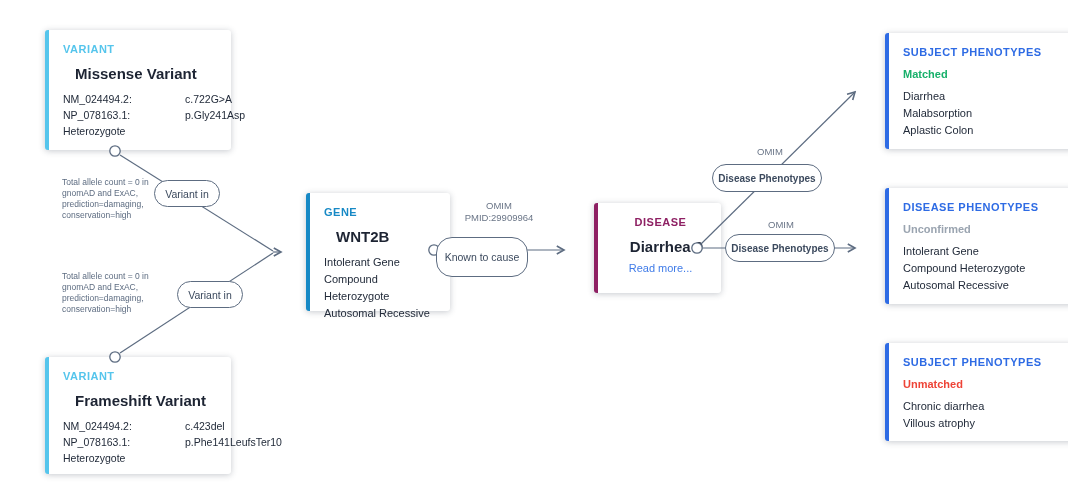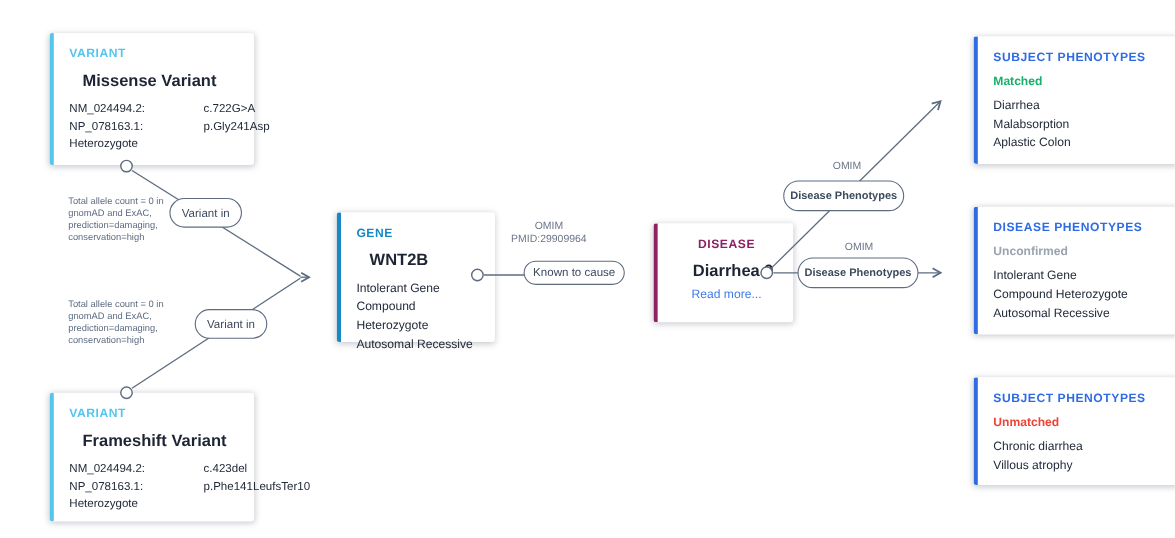--- a/index.html
+++ b/index.html
@@ -149,17 +149,17 @@
     <g fill="#ffffff" stroke="#5d6c81" stroke-width="1.3">
       <circle cx="115" cy="151" r="5.2"></circle>
       <circle cx="115" cy="357" r="5.2"></circle>
       <circle cx="434" cy="250" r="5.2"></circle>
       <circle cx="697" cy="248" r="5.2"></circle>
     </g>
   </svg>
 
   <div class="pill" style="left:154px;top:180px;width:66px;height:27px;">Variant in</div>
   <div class="pill" style="left:177px;top:281px;width:66px;height:27px;">Variant in</div>
-  <div class="pill" style="left:476px;top:237px;width:92px;height:22px;">Known to cause</div>
+  <div class="pill" style="left:436px;top:237px;width:92px;height:40px;">Known to cause</div>
   <div class="pill bold" style="left:712px;top:164px;width:110px;height:28px;">Disease Phenotypes</div>
   <div class="pill bold" style="left:725px;top:234px;width:110px;height:28px;">Disease Phenotypes</div>
 
 </div>
 
 </body></html>

